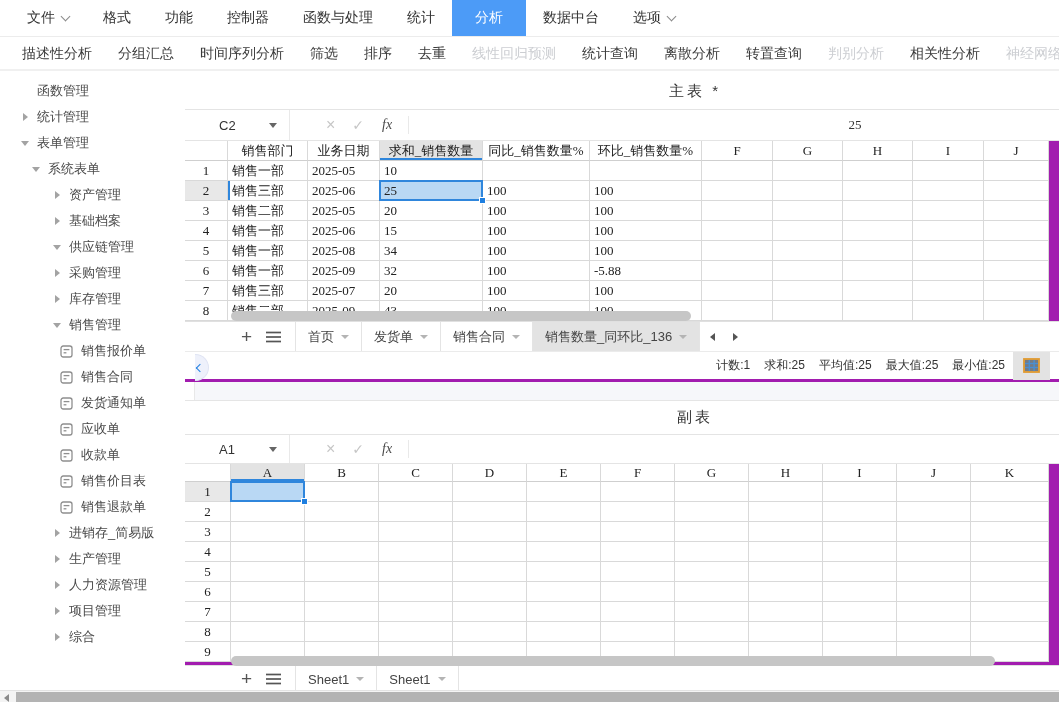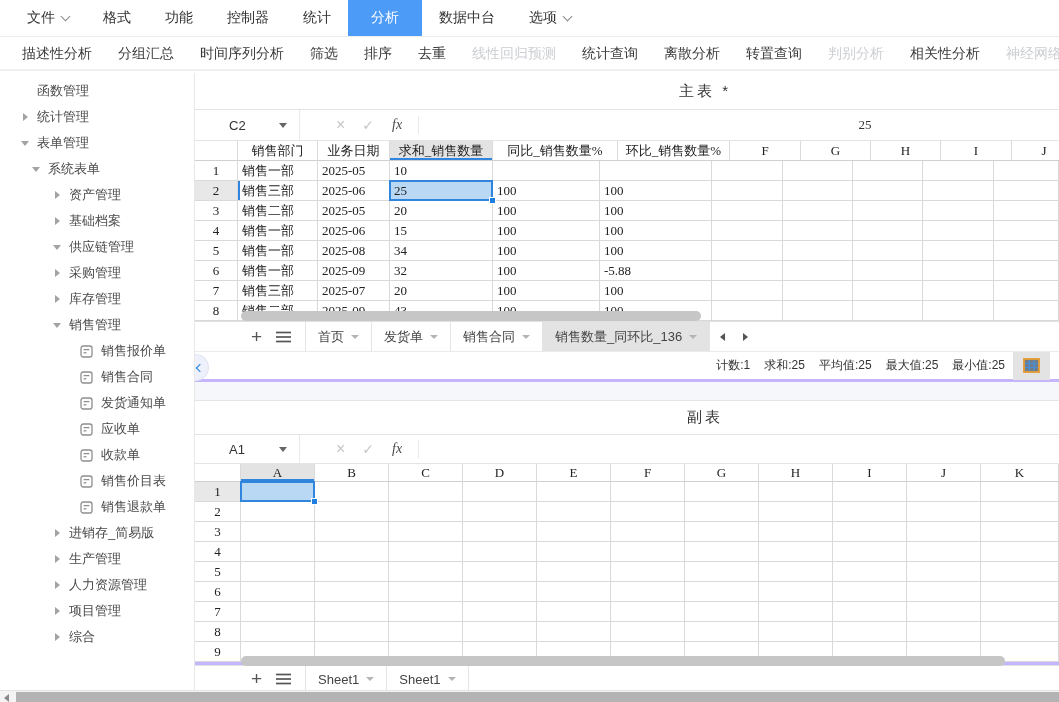--- a/index.html
+++ b/index.html
@@ -16,24 +16,24 @@
   
   .toolbar { position:absolute; top:38px; left:0; right:0; height:33px; display:flex; align-items:center; padding-left:9px; background:#fff; border-bottom:2px solid #f0f0f0; overflow:hidden; }
   .tool-item { padding:0 13px; font-size:14px; color:#3a3a3a; white-space:nowrap; }
   .tool-item.disabled { color:#ccced2; }
   
   .sidebar { position:absolute; top:73px; left:0; bottom:12px; width:195px; background:#fff; border-right:1px solid #e8e8e8; overflow:hidden; padding-top:5px; }
   .tree-item { height:26px; display:flex; align-items:center; font-size:13px; color:#4a4a4a; white-space:nowrap; }
   .tree-item .slot { width:10px; margin-right:7px; display:flex; justify-content:center; flex:none; }
   .arr-col { width:0; height:0; border-left:5px solid #a3a3a3; border-top:4px solid transparent; border-bottom:4px solid transparent; }
   .arr-exp { width:0; height:0; border-top:5px solid #a3a3a3; border-left:4px solid transparent; border-right:4px solid transparent; }
-  .lv1 { padding-left:20px; } .lv2 { padding-left:31px; } .lv3 { padding-left:52px; } .lv4 { padding-left:52px; } .lv5 { padding-left:80px; }
+  .lv1 { padding-left:20px; } .lv2 { padding-left:31px; } .lv3 { padding-left:52px; } .lv4 { padding-left:52px; } .lv5 { padding-left:60px; }
   .form-ic { width:13px; height:13px; margin-right:8px; flex:none; }
   
-  .panel { position:absolute; left:195px; right:0; background:#c4b5fd; }
+  .panel { position:absolute; left:185px; right:0; background:#a21caf; }
   #panel1 { top:73px; height:309px; }
   #panel2 { top:400px; height:290px; border-top:1px solid #e5e5e5; }
   .panelgap { position:absolute; left:195px; right:0; top:382px; height:18px; background:#f6f7fa; }
   .titlebar { position:relative; border-bottom:1px solid #e4e4e4; background:#fff; }
   #panel1 .titlebar { height:37px; }
   #panel2 .titlebar { height:34px; }
   .title-text { position:absolute; left:440px; width:140px; top:0; bottom:0; display:flex; align-items:center; justify-content:center; font-size:15px; letter-spacing:3px; color:#333; }
   
   .fbar { position:relative; display:flex; align-items:center; border-bottom:1px solid #e4e4e4; background:#fff; }
   #panel1 .fbar { height:31px; }
@@ -100,20 +100,23 @@
       <div class="menu-item">
         <span>格式</span>
       </div>
       <div class="menu-item">
         <span>功能</span>
       </div>
       <div class="menu-item">
         <span>控制器</span>
       </div>
       <div class="menu-item">
+        <span>函数与处理</span>
+      </div>
+      <div class="menu-item">
         <span>统计</span>
       </div>
       <div class="menu-item active">
         <span>分析</span>
       </div>
       <div class="menu-item">
         <span>数据中台</span>
       </div>
       <div class="menu-item">
         <span>选项</span>
@@ -298,21 +301,21 @@
       <span class="fb-fx">fx</span>
       <span class="fb-div"></span>
       <span class="fvalue">25</span>
     </div>
     <div class="grid" id="grid1">
         <div class="grow">
           <div class="hcell" style="width: 43px; height: 20px;"></div>
           <div class="hcell" style="width: 80px; height: 20px;">销售部门</div>
           <div class="hcell" style="width: 72px; height: 20px;">业务日期</div>
           <div class="hcell sel" style="width: 103px; height: 20px;">求和_销售数量</div>
-          <div class="hcell" style="width: 125px; height: 20px;">同比_销售数量%</div>
+          <div class="hcell" style="width: 107px; height: 20px;">同比_销售数量%</div>
           <div class="hcell" style="width: 112px; height: 20px;">环比_销售数量%</div>
           <div class="hcell" style="width: 71px; height: 20px;">F</div>
           <div class="hcell" style="width: 70px; height: 20px;">G</div>
           <div class="hcell" style="width: 70px; height: 20px;">H</div>
           <div class="hcell" style="width: 71px; height: 20px;">I</div>
           <div class="hcell" style="width: 65px; height: 20px;">J</div>
         </div>
         <div class="grow">
           <div class="cell rowhead" style="width: 43px; height: 20px;">1</div>
           <div class="cell" style="width: 80px; height: 20px;">销售一部</div>

